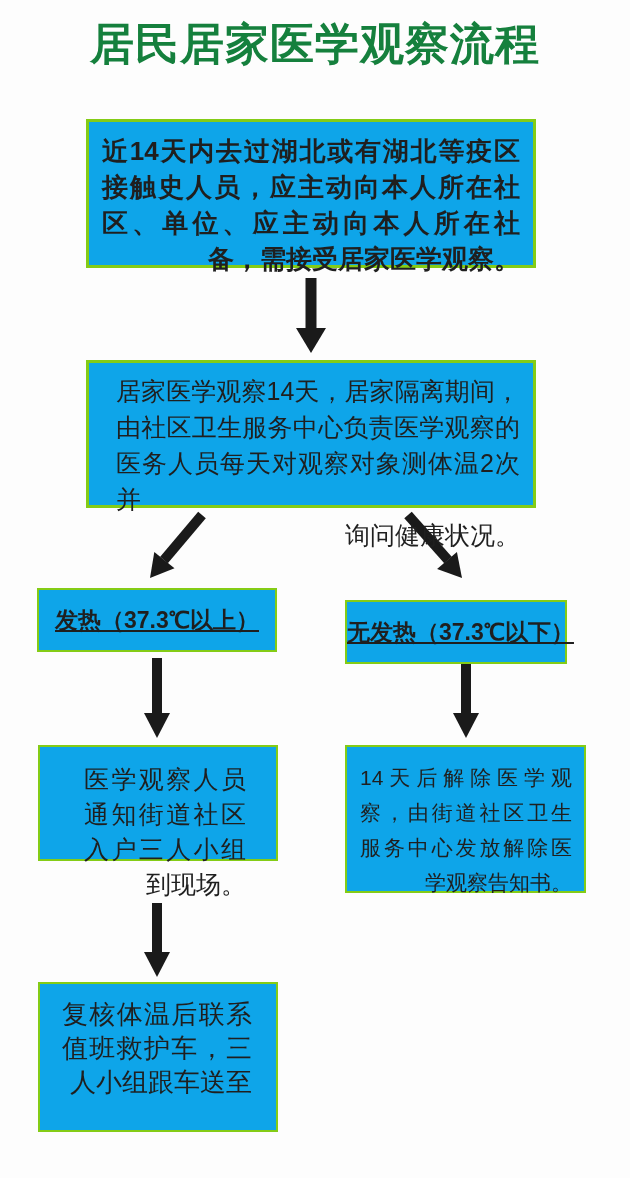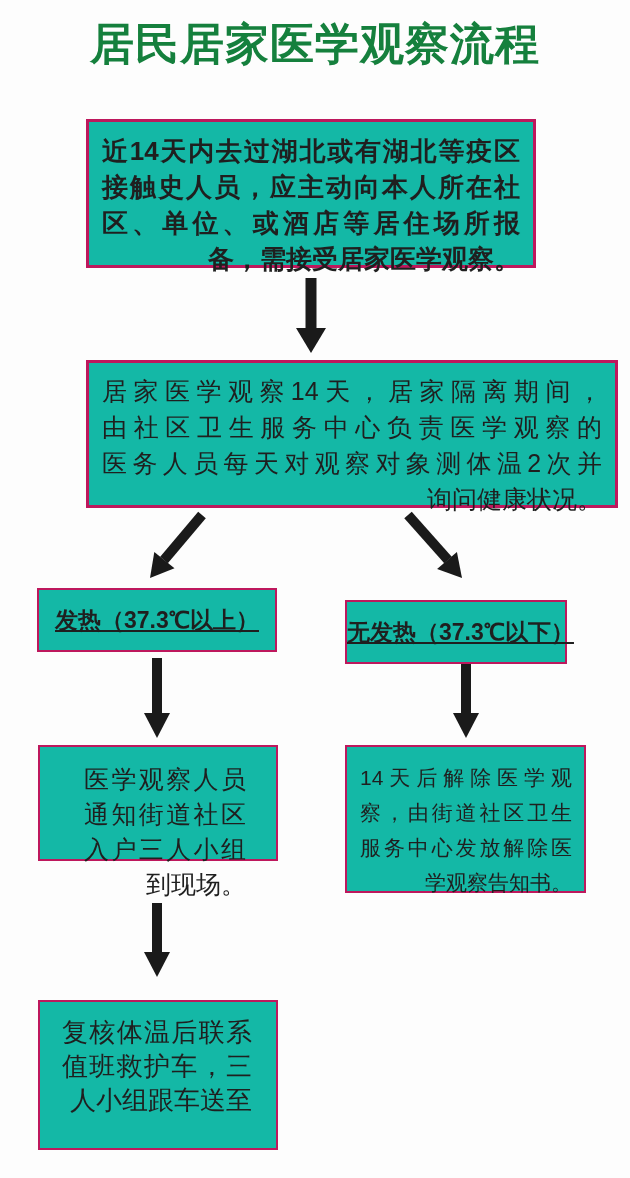--- a/index.html
+++ b/index.html
@@ -28,39 +28,39 @@
   }
   .arrows {
     position: absolute;
     left: 0; top: 0;
     width: 630px; height: 1178px;
     pointer-events: none;
   }
   .node {
     position: absolute;
     box-sizing: border-box;
-    background: #14b8a6;
-    border: 2px solid #be185d;
+    background: #0ea5e9;
+    border: 2px solid #84cc16;
   }
   
   .node .line { text-align: right; }
   .node.justify .line:not(:last-child) {
     text-align: justify;
     text-align-last: justify;
   }
   .n-report {
     left: 86px; top: 119px; width: 450px; height: 149px;
     border-width: 3px;
     padding: 11px 13px 0 13px;
     font-size: 26px; font-weight: bold; line-height: 36px;
   }
   .n-observe {
-    left: 86px; top: 360px; width: 532px; height: 148px;
+    left: 86px; top: 360px; width: 450px; height: 148px;
     border-width: 3px;
-    padding: 10px 13px 0 13px;
+    padding: 10px 13px 0 27px;
     font-size: 25px; line-height: 36px;
   }
   .n-branch {
     height: 64px;
     font-size: 23px; font-weight: bold;
     line-height: 60px; text-align: center; white-space: nowrap; text-decoration: underline;
   }
   .n-fever    { left: 37px;  top: 588px; width: 240px; }
   .n-no-fever { left: 345px; top: 588px; width: 222px; margin-top: 12px; }
   .n-notify {
@@ -69,21 +69,21 @@
     font-size: 25px; line-height: 35px;
   }
   .n-release {
     left: 345px; top: 745px; width: 241px; height: 148px;
     padding: 13px 12px 0 13px;
     font-size: 21px; line-height: 35px;
   }
   .n-ambulance {
     left: 38px; top: 982px; width: 240px; height: 150px;
     padding: 13px 24px 0 22px;
-    font-size: 26px; line-height: 34px; margin-top: 18px;
+    font-size: 26px; line-height: 34px;
   }
 </style>
 </head>
 <body>
 
 <div class="canvas">
 
   <h1 class="title">居民居家医学观察流程</h1>
 
   <svg class="arrows" viewBox="0 0 630 1178">
@@ -109,21 +109,21 @@
     </g>
     <g fill="#1a1a1a" stroke="#1a1a1a">
       <line x1="157" y1="903" x2="157" y2="954" stroke-width="10"></line>
       <polygon points="144,952 170,952 157,977" stroke="none"></polygon>
     </g>
   </svg>
 
   <div class="node justify n-report">
       <div class="line">近14天内去过湖北或有湖北等疫区</div>
       <div class="line">接触史人员，应主动向本人所在社</div>
-      <div class="line">区、单位、或酒店等居住场所报</div>
+      <div class="line">区、单位、应主动向本人所在社</div>
       <div class="line">备，需接受居家医学观察。</div>
     </div>
 
   <div class="node justify n-observe">
       <div class="line">居家医学观察14天，居家隔离期间，</div>
       <div class="line">由社区卫生服务中心负责医学观察的</div>
       <div class="line">医务人员每天对观察对象测体温2次并</div>
       <div class="line">询问健康状况。</div>
     </div>
 

